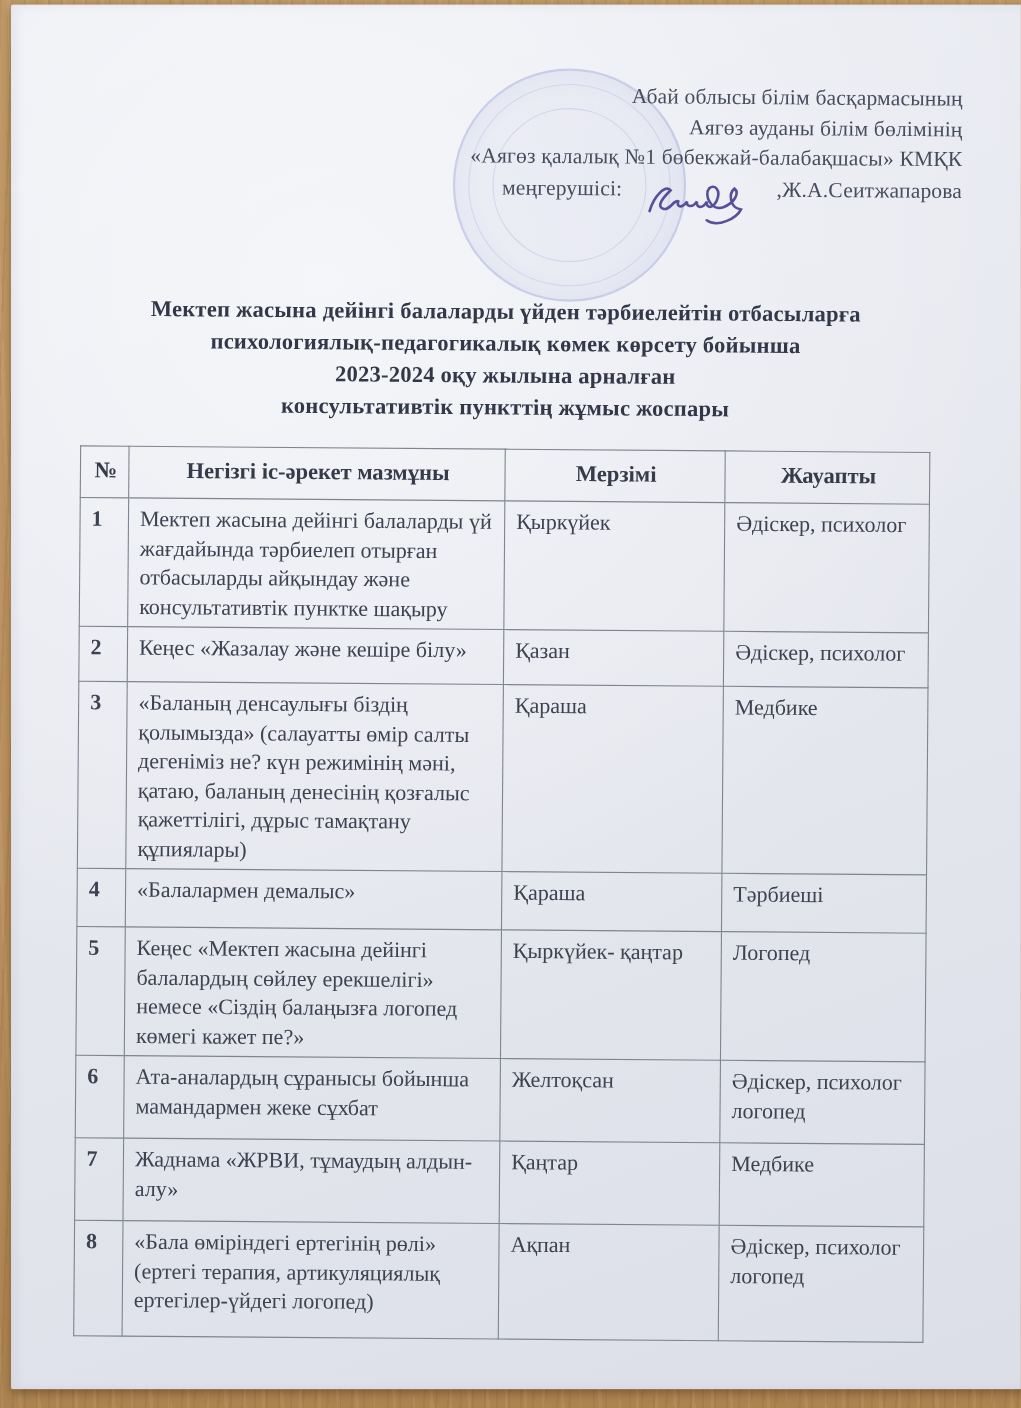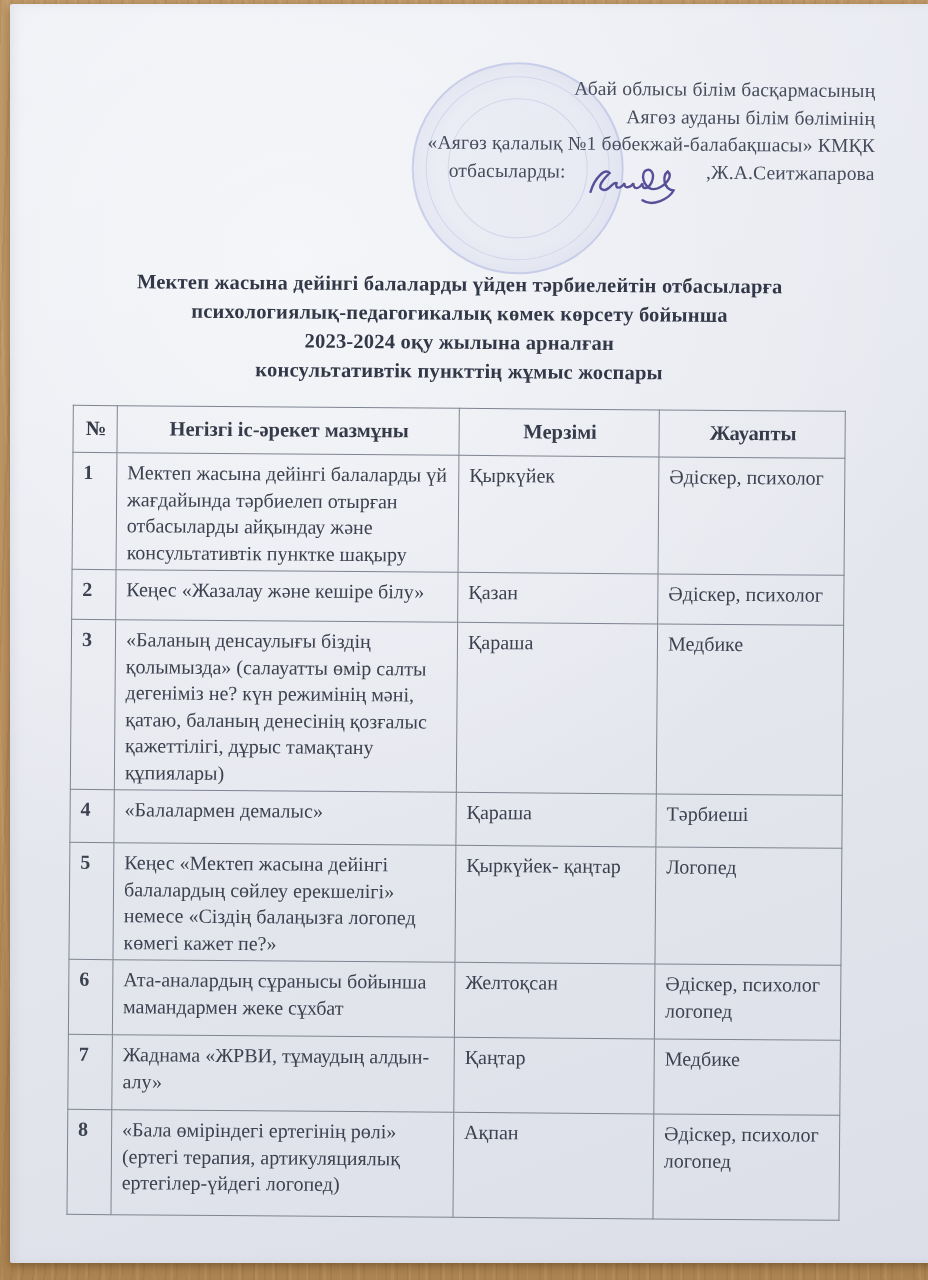--- a/index.html
+++ b/index.html
@@ -96,21 +96,21 @@
         <div class="ring outer"></div>
         <div class="ring mid"></div>
         <div class="ring inner"></div>
       </div>
 
       <div class="org-block">
         <div>Абай облысы  білім басқармасының</div>
         <div>Аягөз ауданы  білім бөлімінің</div>
         <div>«Аягөз қалалық  №1 бөбекжай-балабақшасы» КМҚК</div>
         <div class="approver-line">
-          <span>отбасыларды:</span>
+          <span>меңгерушісі:</span>
           <svg class="signature" width="118" height="52" viewBox="0 0 118 52">
             <path d="M10 34 C14 20 24 10 29 15 C23 21 15 30 23 32 C29 33 32 23 36 25 C34 31 40 31 44 25 C43 30 49 31 53 25 C52 31 58 32 62 25 C61 31 67 32 71 24 C75 14 69 9 64 13 C59 19 66 34 77 30 C87 26 92 17 87 13 C82 17 82 30 93 32 C89 40 72 49 62 42"></path>
           </svg>
           <span>,Ж.А.Сеитжапарова</span>
         </div>
       </div>
 
       <div class="title">
         <div>Мектеп жасына дейінгі балаларды үйден тәрбиелейтін отбасыларға</div>
         <div>психологиялық-педагогикалық көмек көрсету бойынша</div>

